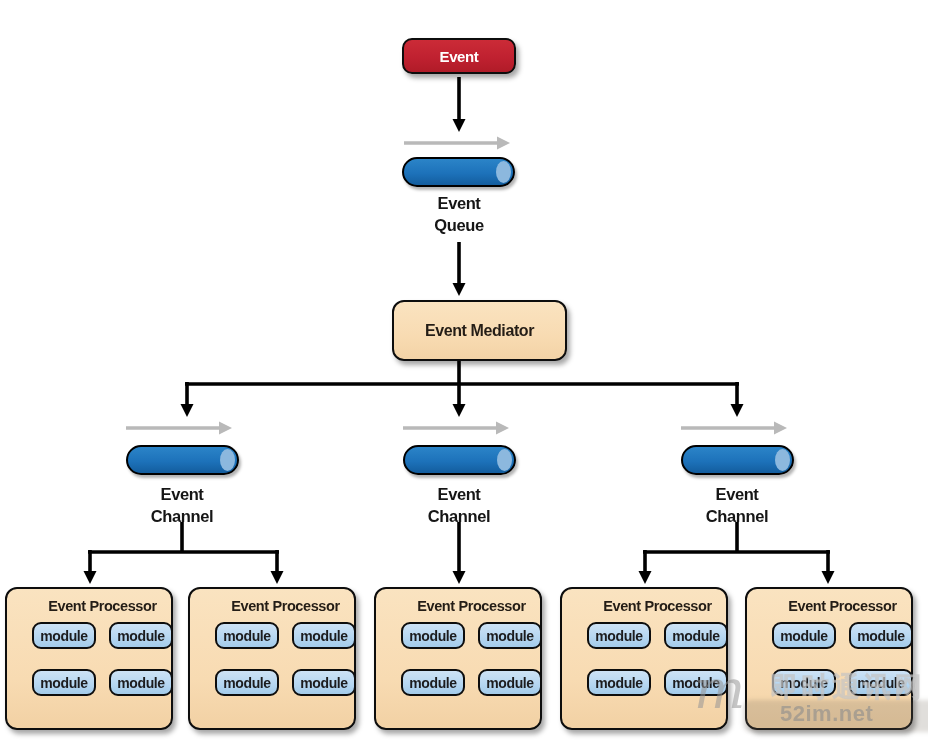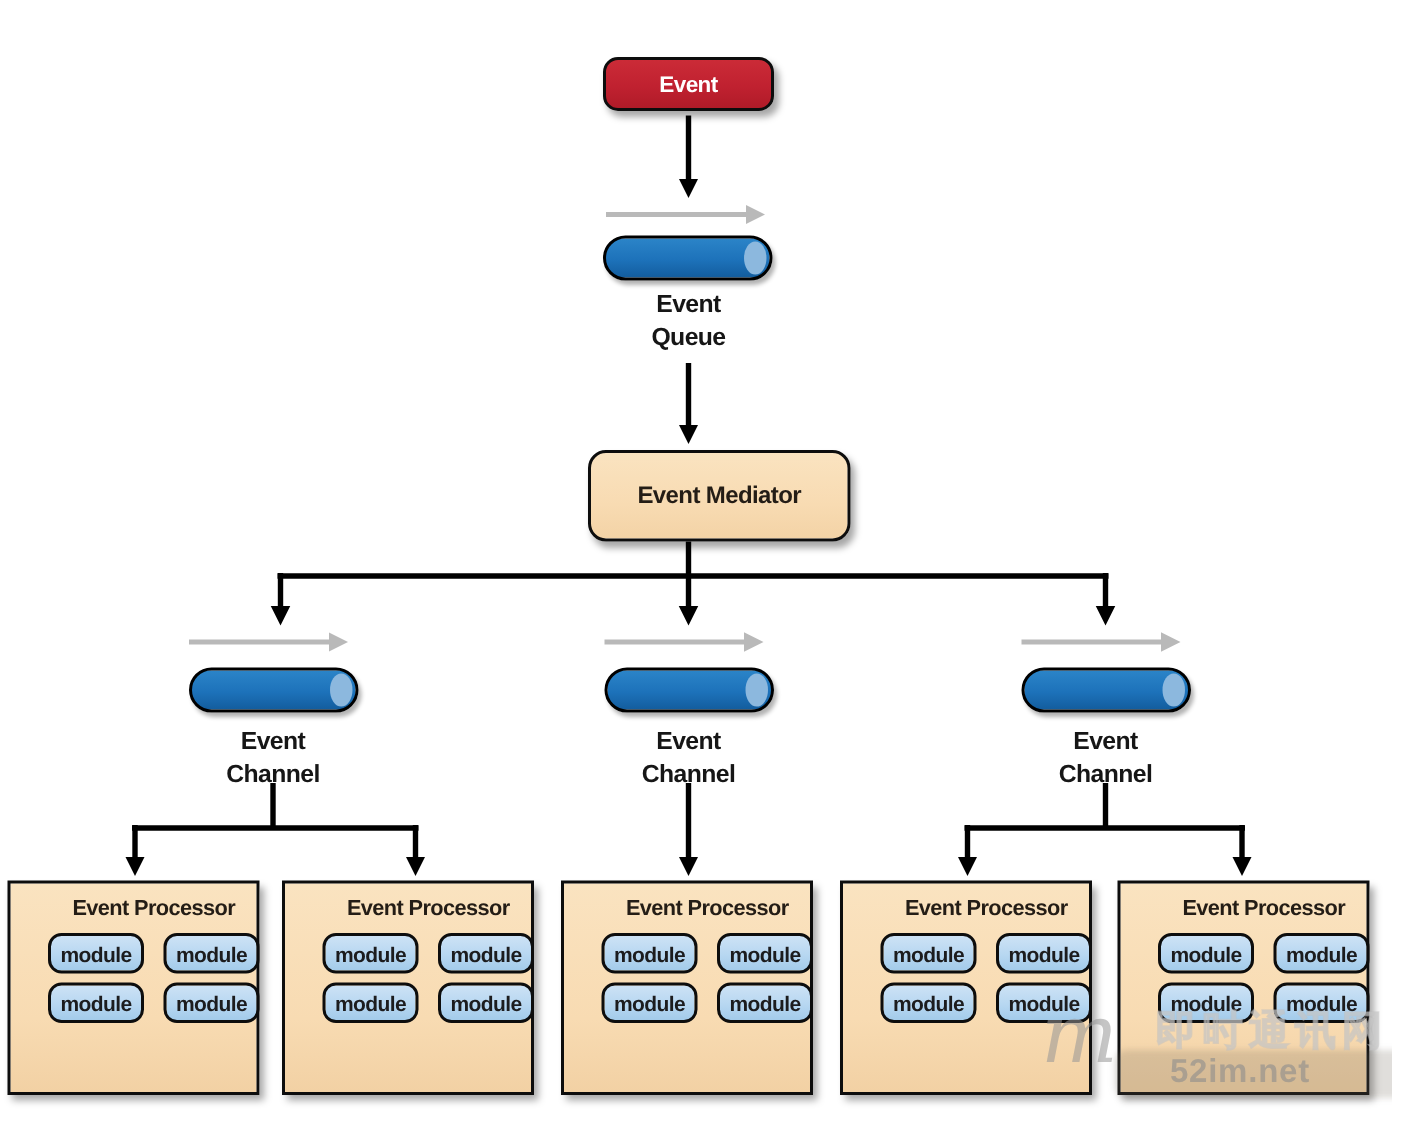--- a/index.html
+++ b/index.html
@@ -37,30 +37,30 @@
     border-radius:50%;background:#8cb8de;
   }
 
   .lbl{
     position:absolute;width:110px;text-align:center;
     font-weight:bold;font-size:16.5px;line-height:1.32;letter-spacing:-0.4px;color:#161616;
   }
 
   .proc{
     position:absolute;top:587px;width:168px;height:143px;box-sizing:border-box;
-    border:2.5px solid #0d0d0d;border-radius:0;
+    border:2.5px solid #0d0d0d;border-radius:12px;
     background:linear-gradient(180deg,#fae3c0 0%,#f8dbb2 65%,#f2d1a4 100%);
     box-shadow:3px 4px 5px rgba(0,0,0,.35);
     display:flex;flex-direction:column;align-items:center;padding-left:27px;
   }
   .proc-title{
     margin-top:9px;font-weight:bold;font-size:14.5px;letter-spacing:-0.4px;color:#241d16;
   }
   .mod-grid{
-    margin-top:8px;display:grid;grid-template-columns:64px 64px;gap:6px 13px;
+    margin-top:8px;display:grid;grid-template-columns:64px 64px;gap:20px 13px;
   }
   .module{
     width:64px;height:27px;box-sizing:border-box;
     border:2.5px solid #0d0d0d;border-radius:9px;
     background:linear-gradient(180deg,#cde2f5 0%,#b7d7f1 55%,#a3cbea 100%);
     display:flex;align-items:center;justify-content:center;
     font-weight:bold;font-size:14px;letter-spacing:-0.4px;color:#1c1c1e;
   }
 
   .watermark{position:absolute;left:688px;top:655px;width:262px;height:80px;pointer-events:none;}

